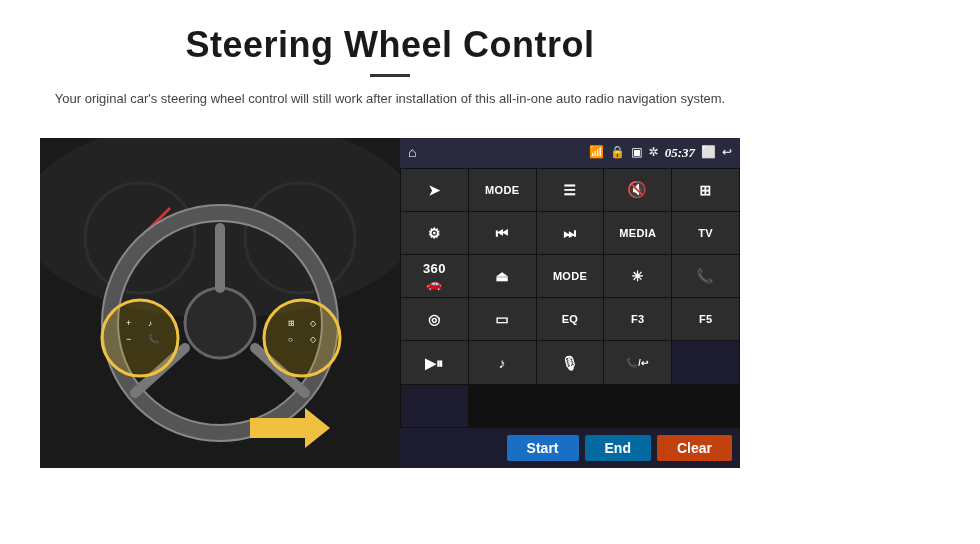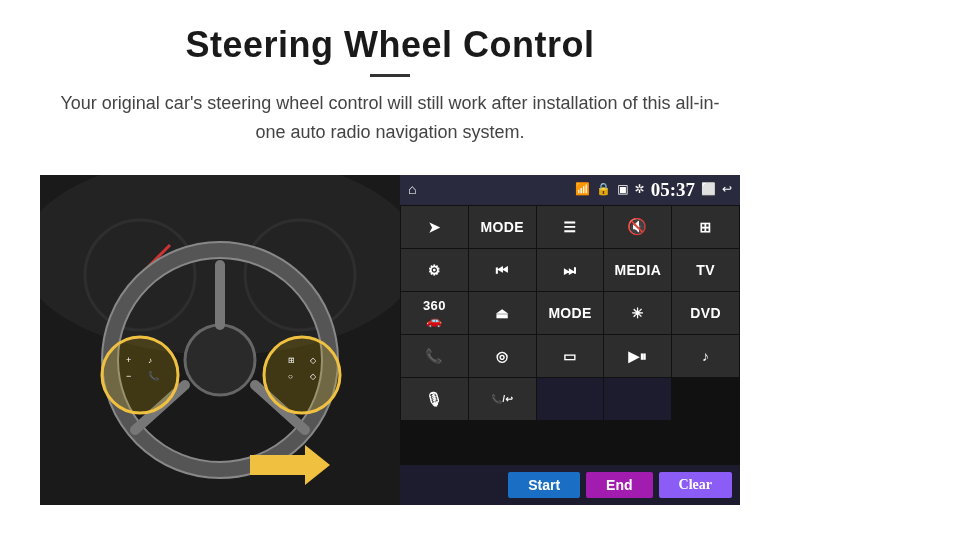--- a/index.html
+++ b/index.html
@@ -37,21 +37,21 @@
     }
 
     .title-divider {
       width: 40px;
       height: 3px;
       background: #333;
       margin: 0 auto 12px;
     }
 
     .subtitle {
-      font-size: 18px;
+      font-size: 13px;
       color: #444;
       text-align: center;
       line-height: 1.6;
       font-family: Arial, sans-serif;
       max-width: 680px;
       margin: 0 auto 18px;
     }
 
     .content-row {
       display: flex;
@@ -106,23 +106,24 @@
       font-size: 12px;
       color: #fff;
     }
 
     .status-home-icon {
       color: #fff;
       font-size: 14px;
     }
 
     .status-time {
-      font-size: 19px;
+      font-size: 13px;
       color: #fff;
       font-weight: bold;
+      font-style: italic;
     }
 
     
     .button-grid {
       display: grid;
       grid-template-columns: repeat(5, 1fr);
       grid-template-rows: repeat(6, 1fr);
       flex: 1;
       gap: 1px;
       background: #111;
@@ -143,21 +144,21 @@
       letter-spacing: 0.3px;
       position: relative;
     }
 
     .ctrl-btn .btn-icon {
       font-size: 14px;
       line-height: 1;
     }
 
     .ctrl-btn .btn-text {
-      font-size: 14px;
+      font-size: 11px;
       font-weight: bold;
     }
 
     
     .action-bar {
       display: flex;
       justify-content: flex-end;
       align-items: center;
       background: #1c1c2e;
       padding: 6px 8px;
@@ -174,28 +175,27 @@
       border-radius: 2px;
       min-width: 60px;
     }
 
     .action-btn-start {
       background: #1a6fc4;
       color: #fff;
     }
 
     .action-btn-end {
-      background: #a21caf;
+      background: #0369a1;
       color: #fff;
     }
 
     .action-btn-clear {
-      background: #8b5cf6;
-      color: #fff;
-      font-family: Liberation Serif, serif;
+      background: #c2410c;
+      color: #fff;
     }
   </style>
 </head>
 <body>
 
 <div class="page-container">
   <div class="title-section">
     <h1 class="main-title">Steering Wheel Control</h1>
     <div class="title-divider"></div>
     <p class="subtitle">Your original car's steering wheel control will still work after installation of this all-in-one auto radio navigation system.</p>
@@ -300,34 +300,40 @@
           </button>
         <button class="ctrl-btn">
             <span class="btn-icon">⏏</span>
           </button>
         <button class="ctrl-btn">
             <span class="btn-text">MODE</span>
           </button>
         <button class="ctrl-btn">
             <span class="btn-icon">☀</span>
           </button>
-        <button class="ctrl-btn">
-            <span class="btn-text">DVD</span>
-          </button>
 
         <button class="ctrl-btn">
             <span class="btn-icon">📞</span>
           </button>
         <button class="ctrl-btn">
             <span class="btn-icon">◎</span>
           </button>
         <button class="ctrl-btn">
             <span class="btn-icon">▭</span>
           </button>
-
+        <button class="ctrl-btn">
+            <span class="btn-text">EQ</span>
+          </button>
+
+        <button class="ctrl-btn">
+            <span class="btn-text">F3</span>
+          </button>
+        <button class="ctrl-btn">
+            <span class="btn-text">F5</span>
+          </button>
         <button class="ctrl-btn">
             <span class="btn-icon">▶⏸</span>
           </button>
 
         <button class="ctrl-btn">
             <span class="btn-icon">♪</span>
           </button>
         <button class="ctrl-btn">
             <span class="btn-icon">🎙</span>
           </button>

